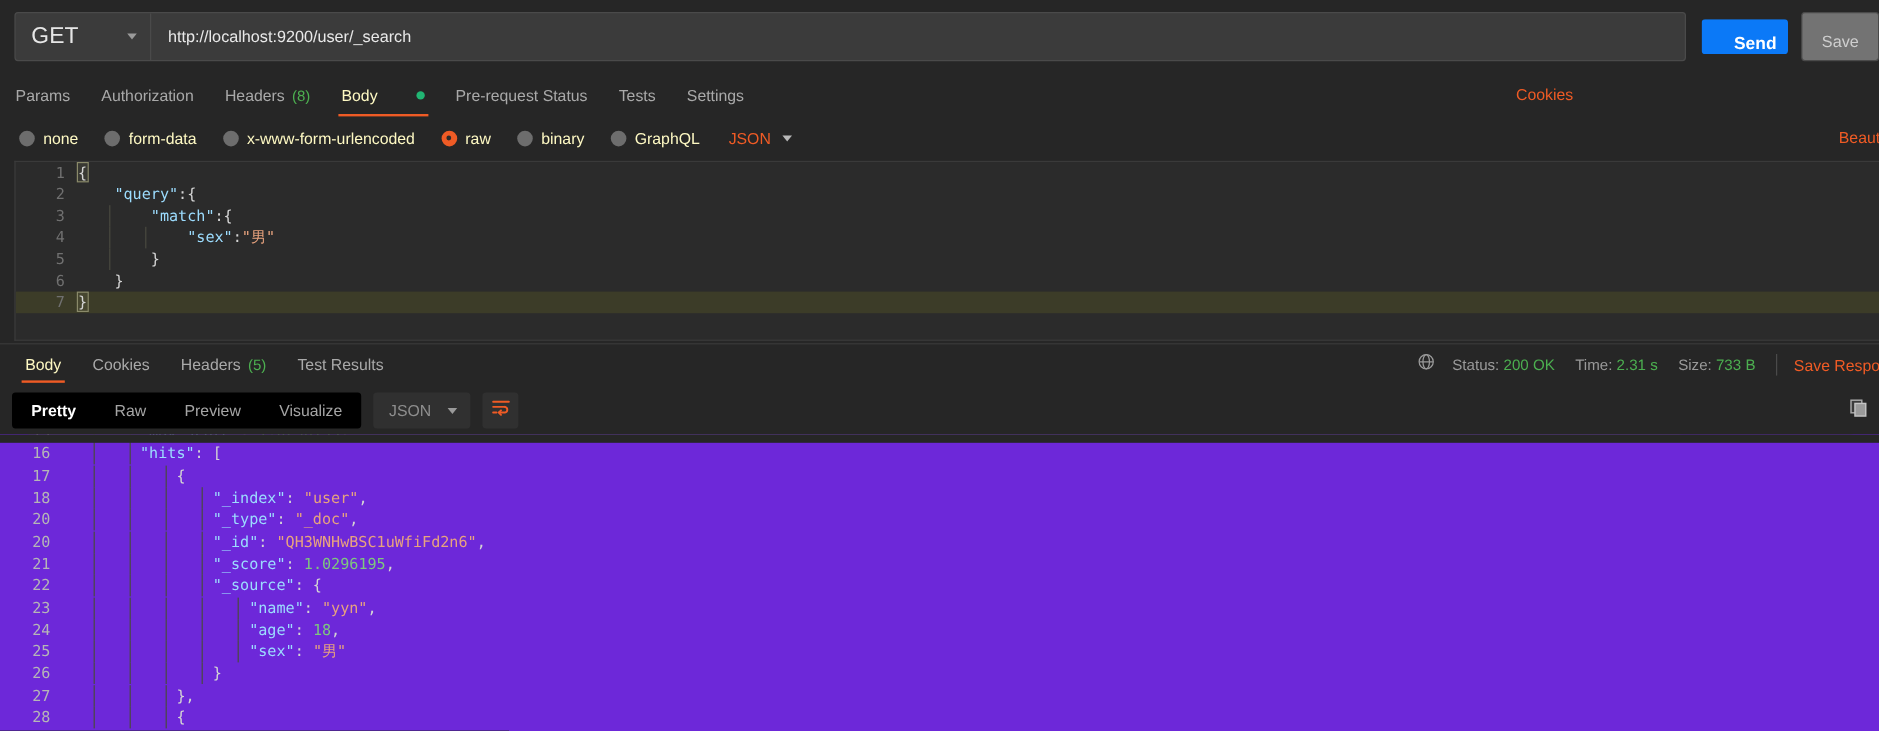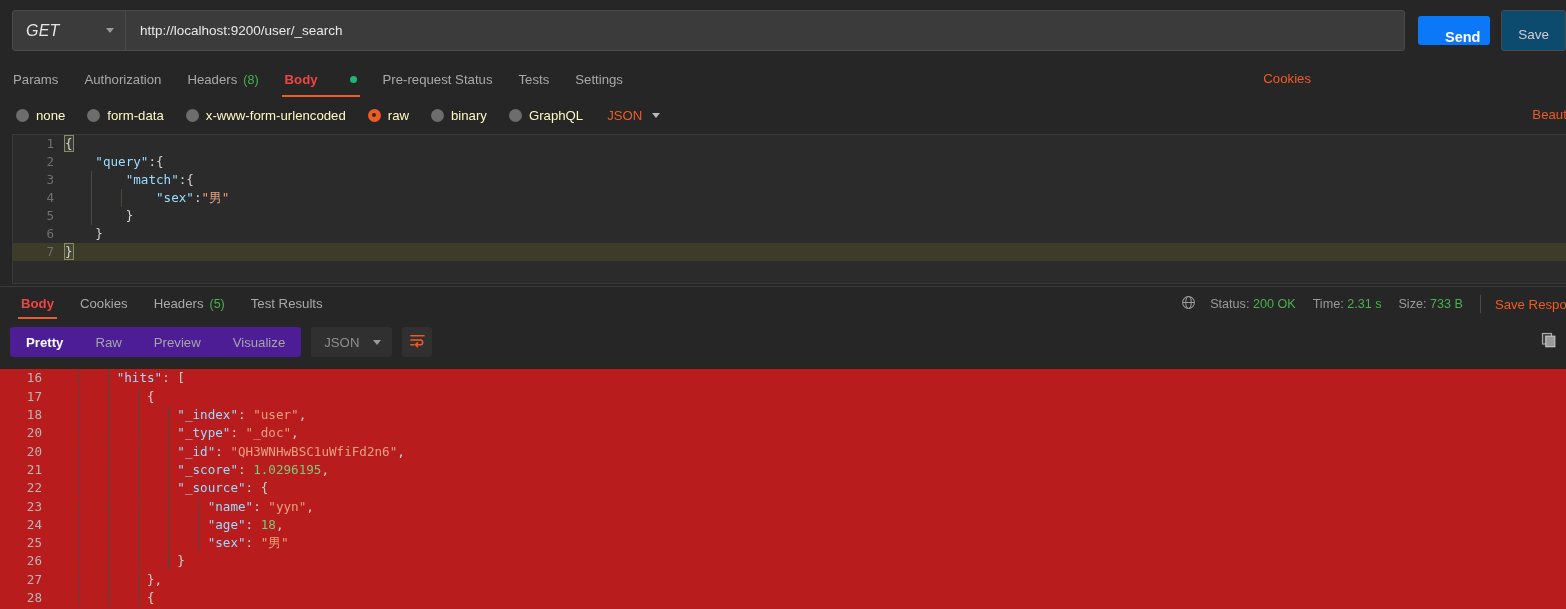--- a/index.html
+++ b/index.html
@@ -21,56 +21,56 @@
     display: flex; align-items: center;
     height: 41px; flex: 0 0 1393px;
     background: #3b3b3b; border: 1px solid #4a4a4a; border-radius: 3px;
     overflow: hidden;
   }
   .method-box {
     display: flex; align-items: center; justify-content: space-between;
     width: 113px; height: 39px; padding: 0 11px 0 13px;
     border-right: 1px solid #4a4a4a; cursor: pointer;
   }
-  .method-label { font-size: 16px; color: #e6e6e6; letter-spacing: .2px; font-style: italic; }
+  .method-label { font-size: 19px; color: #e6e6e6; letter-spacing: .2px; }
   .caret-dn {
     width: 0; height: 0; border-left: 4.5px solid transparent;
     border-right: 4.5px solid transparent; border-top: 5px solid #9a9a9a;
   }
   .url-input {
     flex: 1; height: 39px; background: transparent; border: none; outline: none;
     color: #e9e9e9; font-size: 13.5px; padding: 0 14px;
     font-family: "Liberation Sans", sans-serif;
   }
   .send-group {
     display: flex; margin-left: 13px; height: 29px; border-radius: 3px; overflow: hidden;
   }
   .send-btn {
     background: #0b79f7; color: #fff; border: none; cursor: pointer;
     font-size: 14.5px; font-weight: bold; padding: 0 27px; height: 41px;
     font-family: "Liberation Sans", sans-serif;
   }
   .save-btn {
-    margin-left: 11px; height: 41px; background: #0c4a6e; border: 1px solid #4a4a4a;
+    margin-left: 11px; height: 41px; background: #737373; border: 1px solid #4a4a4a;
     border-radius: 3px; color: #cfcfcf; font-size: 13.5px; padding: 16px 16px;
     cursor: pointer; white-space: nowrap;
     font-family: "Liberation Sans", sans-serif;
   }
 
   
   .req-tabs {
     position: absolute; top: 61px; left: 0; width: 1303px; height: 36px;
     display: flex; align-items: flex-end; padding-left: 0;
   }
   .tab {
     position: relative; display: flex; align-items: center; gap: 6px;
     height: 35px; padding: 0 13px; cursor: pointer;
     font-size: 13.2px; color: #a9a9a9; white-space: nowrap;
   }
-  .tab.active { color: #ef4444; font-weight: bold; gap: 32px; }
+  .tab.active { color: #fef9c3; font-weight: normal; gap: 32px; }
   .tab.active::after {
     content: ""; position: absolute; left: 10px; right: 10px; bottom: 0;
     height: 2.5px; background: #ef5b25;
   }
   .tab-count { color: #4caf50; font-size: 12.5px; }
   .green-dot { width: 7px; height: 7px; border-radius: 50%; background: #21b573; }
   .link-orange {
     color: #ef5b25; font-size: 13.2px; cursor: pointer; white-space: nowrap;
   }
   .cookies-link { position: absolute; right: -8px; top: 10px; }
@@ -139,21 +139,21 @@
   .stat { font-size: 12.6px; color: #9a9a9a; margin-right: 17px; white-space: nowrap; }
   .stat b { color: #4caf50; font-weight: normal; }
   .divider-v { width: 1px; height: 18px; background: #4a4a4a; margin-right: 14px; }
 
   
   .resp-toolbar {
     position: absolute; top: 322px; left: 0; width: 1566px; height: 40px;
     display: flex; align-items: center; padding-left: 10px;
   }
   .seg-group {
-    display: flex; background: #4c1d95; border-radius: 3px; height: 30px; align-items: center;
+    display: flex; background: #000000; border-radius: 3px; height: 30px; align-items: center;
   }
   .seg {
     padding: 0 16px; height: 30px; display: flex; align-items: center;
     font-size: 13.2px; color: #a5a5a5; cursor: pointer; white-space: nowrap;
   }
   .seg.active { color: #fff; font-weight: bold; }
   .fmt-sel {
     margin-left: 10px; height: 30px; background: #303030; border-radius: 3px;
     display: flex; align-items: center; gap: 14px; padding: 0 11px 0 13px;
     color: #8e8e8e; font-size: 13.2px; cursor: pointer;
@@ -164,21 +164,21 @@
     cursor: pointer;
   }
   .copy-btn {
     position: absolute; right: 4px; top: 8px; width: 26px; height: 24px;
     display: flex; align-items: center; justify-content: center; cursor: pointer;
   }
 
   
   .resp-body {
     position: absolute; top: 362px; left: 0; width: 1566px; height: 247px;
-    background: #b91c1c; overflow: hidden;
+    background: #6d28d9; overflow: hidden;
   }
   .hscroll {
     position: absolute; top: 0; left: 22px; width: 1523px; height: 5px;
     background: #3a3a3a; border-radius: 3px;
   }
   .hscroll i { display: block; width: 1380px; height: 5px; background: #5c5c5c; border-radius: 3px; }
   .resp-code { position: absolute; top: 0px; left: 0; width: 1566px; }
   .resp-code .cline { height: 18.3px; }
   .resp-code .gutter { color: #b6b6b6; width: 56px; flex: 0 0 56px; padding-right: 14px; }
   .clip-top { position: absolute; top: 0; left: 0; width: 1566px; height: 7px; background: #262626; z-index: 5; }

